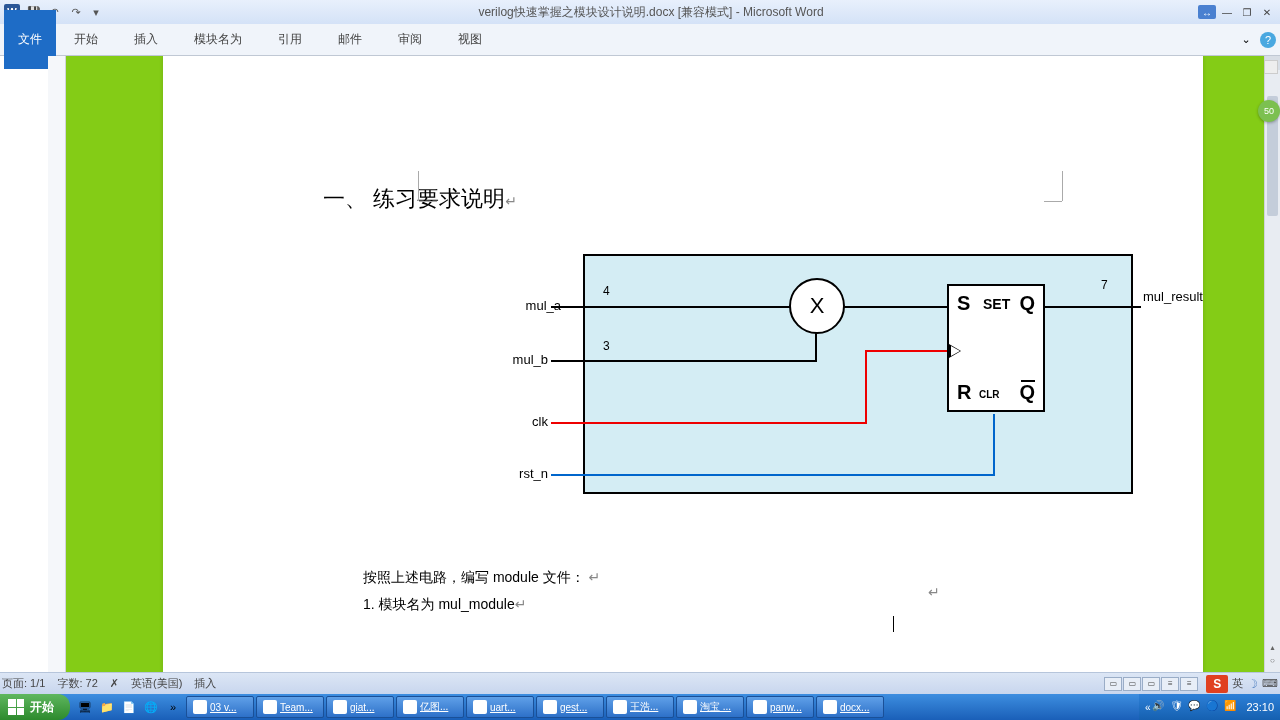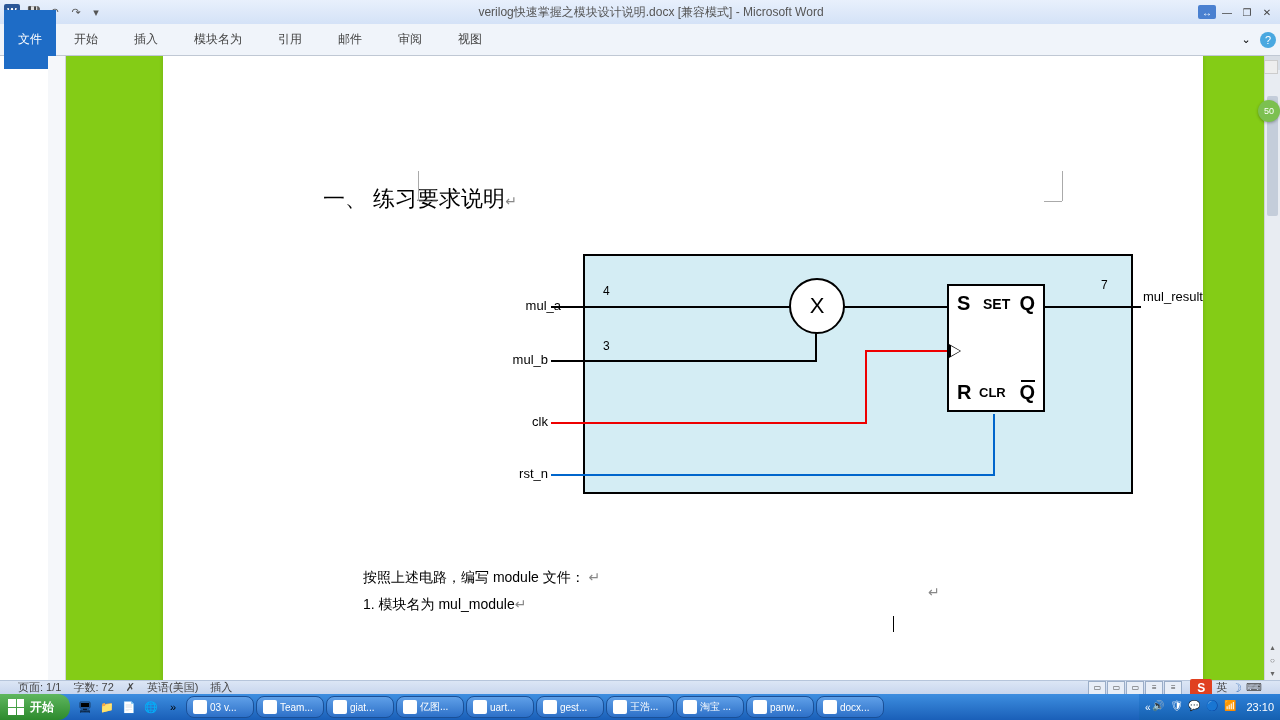--- a/index.html
+++ b/index.html
@@ -57,36 +57,36 @@
 .vscroll { position: absolute; right: 0; top: 56px; bottom: 26px; width: 16px; background: #e8ecf2; border-left: 1px solid #d0d4da; }
 .vscroll-btn { height: 14px; background: #d8dee6; display:flex; align-items:center; justify-content:center; font-size:8px; color:#666; cursor:pointer; }
 .vscroll-thumb { position: absolute; top: 40px; left: 2px; right: 2px; height: 120px; background: #c4cdda; border-radius: 2px; cursor: pointer; }
 .vscroll-bot { position:absolute; bottom:0; left:0; right:0; }
 .nav-btns { position:absolute; bottom:14px; left:0; right:0; }
 .nav-btn { height:13px; display:flex; align-items:center; justify-content:center; font-size:8px; color:#666; cursor:pointer; }
 
 
 .float-badge { position: absolute; right: 0; top: 100px; width: 22px; height: 22px; background: #7cc050; border-radius: 50%; color: #fff; font-size: 9px; display: flex; align-items: center; justify-content: center; box-shadow: 0 1px 3px rgba(0,0,0,0.3); }
 .float-sq { position: absolute; right: 2px; top: 60px; width: 14px; height: 14px; background: #eee; border:1px solid #ccc; }
-.word-status { position: absolute; bottom: 26px; left: 0; right: 0; height: 14px; background: linear-gradient(#dce6f5, #c8d6ee); border-top: 1px solid #b6c5db; display: flex; align-items: center; font-size: 11px; color: #444; padding: 0 18px; }
+.word-status { position: absolute; bottom: 26px; left: 0; right: 0; height: 22px; background: linear-gradient(#dce6f5, #c8d6ee); border-top: 1px solid #b6c5db; display: flex; align-items: center; font-size: 11px; color: #444; padding: 0 2px; }
 .ws-item { margin-right: 12px; }
 .ws-right { margin-left: auto; display: flex; align-items: center; }
 .view-btn { width: 18px; height: 14px; border: 1px solid #9aadc7; margin-left: 1px; background: #e8eef7; cursor:pointer; font-size:8px; display:flex; align-items:center; justify-content:center; }
 .ime-badge { width: 22px; height: 18px; background: #e04020; color: #fff; display: inline-flex; align-items: center; justify-content: center; font-size: 12px; border-radius: 2px; margin-left: 8px; font-weight:bold; }
 .ime-txt { margin-left: 4px; font-size: 11px; }
 .moon { margin-left: 4px; font-size: 12px; color: #5080c0; }
 
 
 .taskbar { position: absolute; bottom: 0; left: 0; right: 0; height: 26px; background: linear-gradient(#3d8ee0, #1a5fb8); display: flex; align-items: center; }
 .start-btn { background: linear-gradient(#5fb75f, #2d8a2d); color: #fff; padding: 0 16px 0 8px; height: 100%; display: flex; align-items: center; font-size: 12px; font-weight: bold; border-radius: 0 12px 12px 0; cursor:pointer; }
 .start-logo { width: 16px; height: 16px; margin-right: 6px; display: grid; grid-template: 1fr 1fr / 1fr 1fr; gap: 1px; }
 .start-logo div { background: #fff; }
 .tb-ql { display: flex; margin-left: 4px; }
 .tb-ql-btn { width: 20px; height: 20px; margin: 0 1px; display:flex; align-items:center; justify-content:center; cursor:pointer; font-size:11px; }
-.tb-task { background: linear-gradient(#5fa0e8, #2d70c8); border: 1px solid #1a5098; color: #fff; font-size: 10px; padding: 0 6px; height: 22px; margin-left: 2px; display: flex; align-items: center; border-radius: 8px; min-width: 68px; max-width: 88px; overflow: hidden; white-space: nowrap; cursor:pointer; }
+.tb-task { background: linear-gradient(#5fa0e8, #2d70c8); border: 1px solid #1a5098; color: #fff; font-size: 10px; padding: 0 6px; height: 22px; margin-left: 2px; display: flex; align-items: center; border-radius: 2px; min-width: 68px; max-width: 88px; overflow: hidden; white-space: nowrap; cursor:pointer;text-decoration:underline; }
 .tb-task-icon { width: 14px; height: 14px; margin-right: 3px; flex-shrink: 0; background: #fff; border-radius: 2px; }
 .tray { margin-left: auto; background: linear-gradient(#2d80d8, #1560b0); height: 100%; display: flex; align-items: center; padding: 0 6px; color: #fff; font-size: 10px; }
 .tray-icon { width: 14px; height: 14px; margin: 0 2px; }
 .clock { margin-left: 6px; font-size: 11px; }
 </style>
 </head>
 <body>
 
 <div class="title-bar">
   <span class="word-icon">W</span>
@@ -155,21 +155,21 @@
       <div class="wire wire-h wire-blue" style="left:98px; top:220px; width:444px"></div>
       <div class="wire wire-v wire-blue" style="left:540px; top:160px; height:62px"></div>
 
       <div class="mult-circ" style="left:336px; top:24px">X</div>
 
       <div class="ff-box" style="left:494px; top:30px">
         <span class="ff-txt" style="left:8px; top:6px; font-size:20px">S</span>
         <span class="ff-txt" style="left:34px; top:10px; font-size:14px">SET</span>
         <span class="ff-txt" style="right:8px; top:6px; font-size:20px">Q</span>
         <span class="ff-txt" style="left:8px; bottom:6px; font-size:20px">R</span>
-        <span class="ff-txt" style="left:30px; bottom:10px; font-size:13px">CLR</span>
+        <span class="ff-txt" style="left:30px; bottom:10px; font-size:10px">CLR</span>
         <span class="ff-txt" style="right:8px; bottom:6px; font-size:20px">Q</span>
         <div class="qbar-top" style="right:8px; bottom:28px"></div>
         <div class="clk-tri" style="left:0; top:58px"></div>
       </div>
     </div>
 
     <div class="body-text">
       <div><span>按照上述电路，编写 module 文件：</span> <span class="para-mark">↵</span></div>
       <div><span>1.    模块名为 mul_module</span><span class="para-mark">↵</span></div>
     </div>

